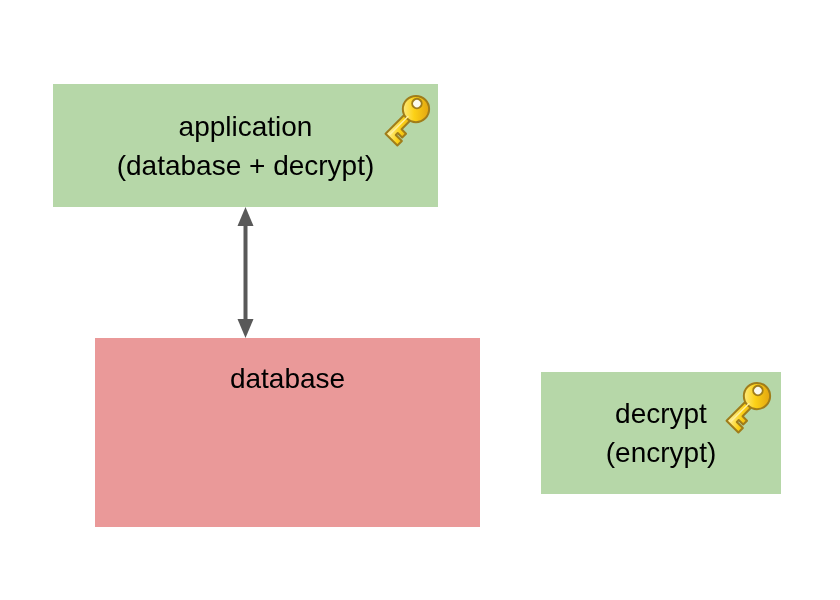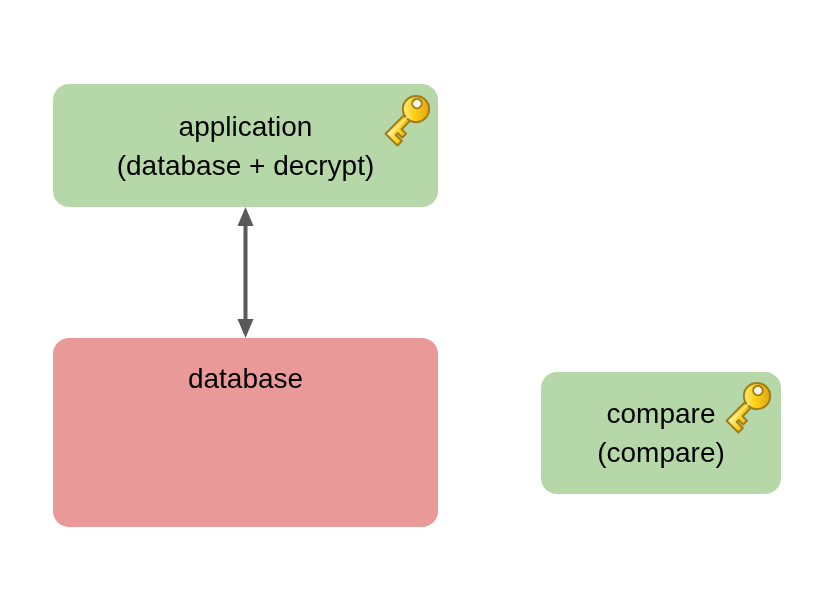--- a/index.html
+++ b/index.html
@@ -17,24 +17,23 @@
   .node {
     position: absolute;
     display: flex;
     flex-direction: column;
     align-items: center;
     justify-content: center;
     text-align: center;
     font-size: 28px;
     line-height: 39px;
     color: var(--text-black, #000000);
-    border-radius: 16px;
   }
   .node--green { background: var(--node-green, #b6d7a8); }
-  .node--red   { background: var(--node-red, #ea9999); }
+  .node--red   { background: var(--node-red, #ea9999); margin-left: 42px; }
 
   .node--application { left: 53px; top: 84px;  width: 385px; height: 123px; }
   .node--database    { left: 53px; top: 338px; width: 385px; height: 189px;
                        justify-content: flex-start; padding-top: 21px; }
   .node--crypto      { left: 541px; top: 372px; width: 240px; height: 122px; }
 
   .key-icon {
     position: absolute;
     width: 58px;
     height: 58px;
@@ -82,22 +81,22 @@
     <line class="stroke" x1="20.5" y1="15" x2="20.5" y2="116" stroke-width="4"></line>
     <polygon class="fill" points="20.5,0 12.5,19 28.5,19"></polygon>
     <polygon class="fill" points="20.5,131 12.5,112 28.5,112"></polygon>
   </svg>
 
   <div class="node node--red node--database">
     <span>database</span>
   </div>
 
   <div class="node node--green node--crypto">
-    <span>compare</span>
-    <span>(compare)</span>
+    <span>decrypt</span>
+    <span>(encrypt)</span>
     <svg class="key-icon" viewBox="0 0 64 64" aria-hidden="true">
       <defs>
         <linearGradient id="kg2" x1="0" y1="0" x2="1" y2="1">
           <stop offset="0" stop-color="#fff6b0"></stop>
           <stop offset="0.45" stop-color="#fcd116"></stop>
           <stop offset="1" stop-color="#d9950e"></stop>
         </linearGradient>
       </defs>
       <g transform="rotate(-45 32 32)" stroke="#a07d1a" stroke-width="2.2" stroke-linejoin="round" stroke-linecap="round">
         <path fill="url(#kg2)" d="M3 27.5 L36 27.5 L36 36.5 L19 36.5 L19 43.5 L13 43.5 L13 36.5 L10 36.5 L10 46 L3 46 Z"></path>

